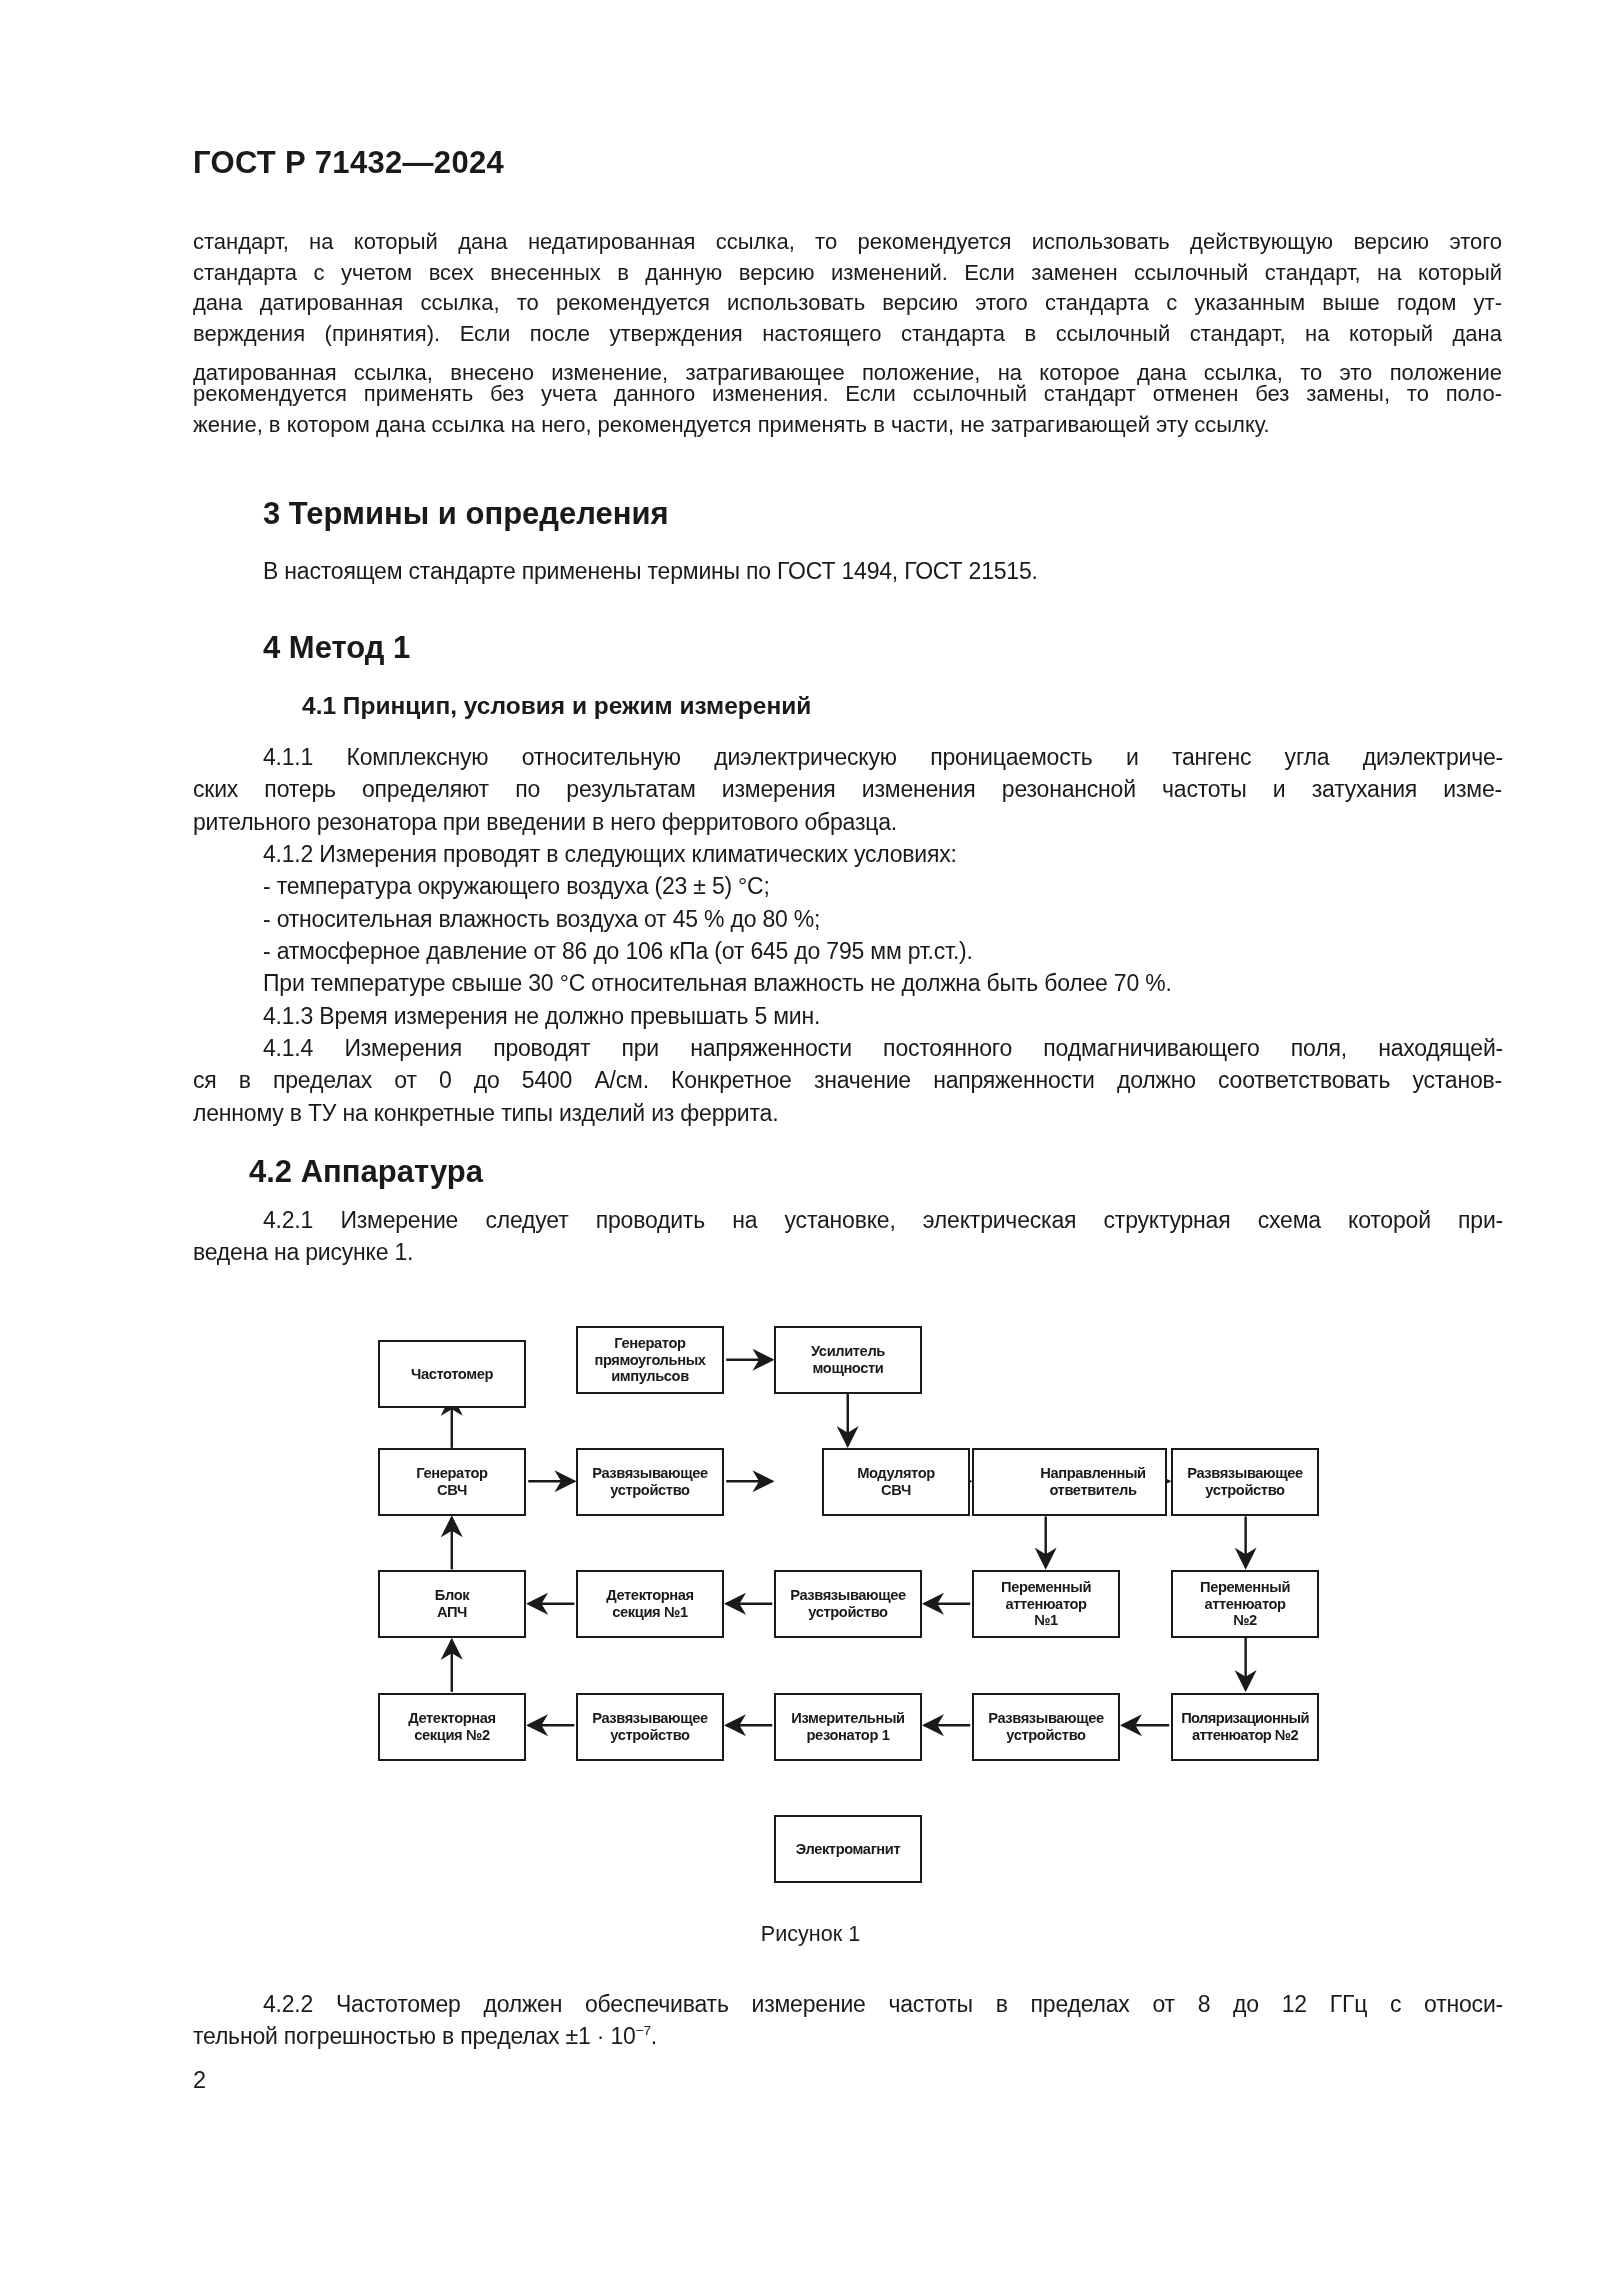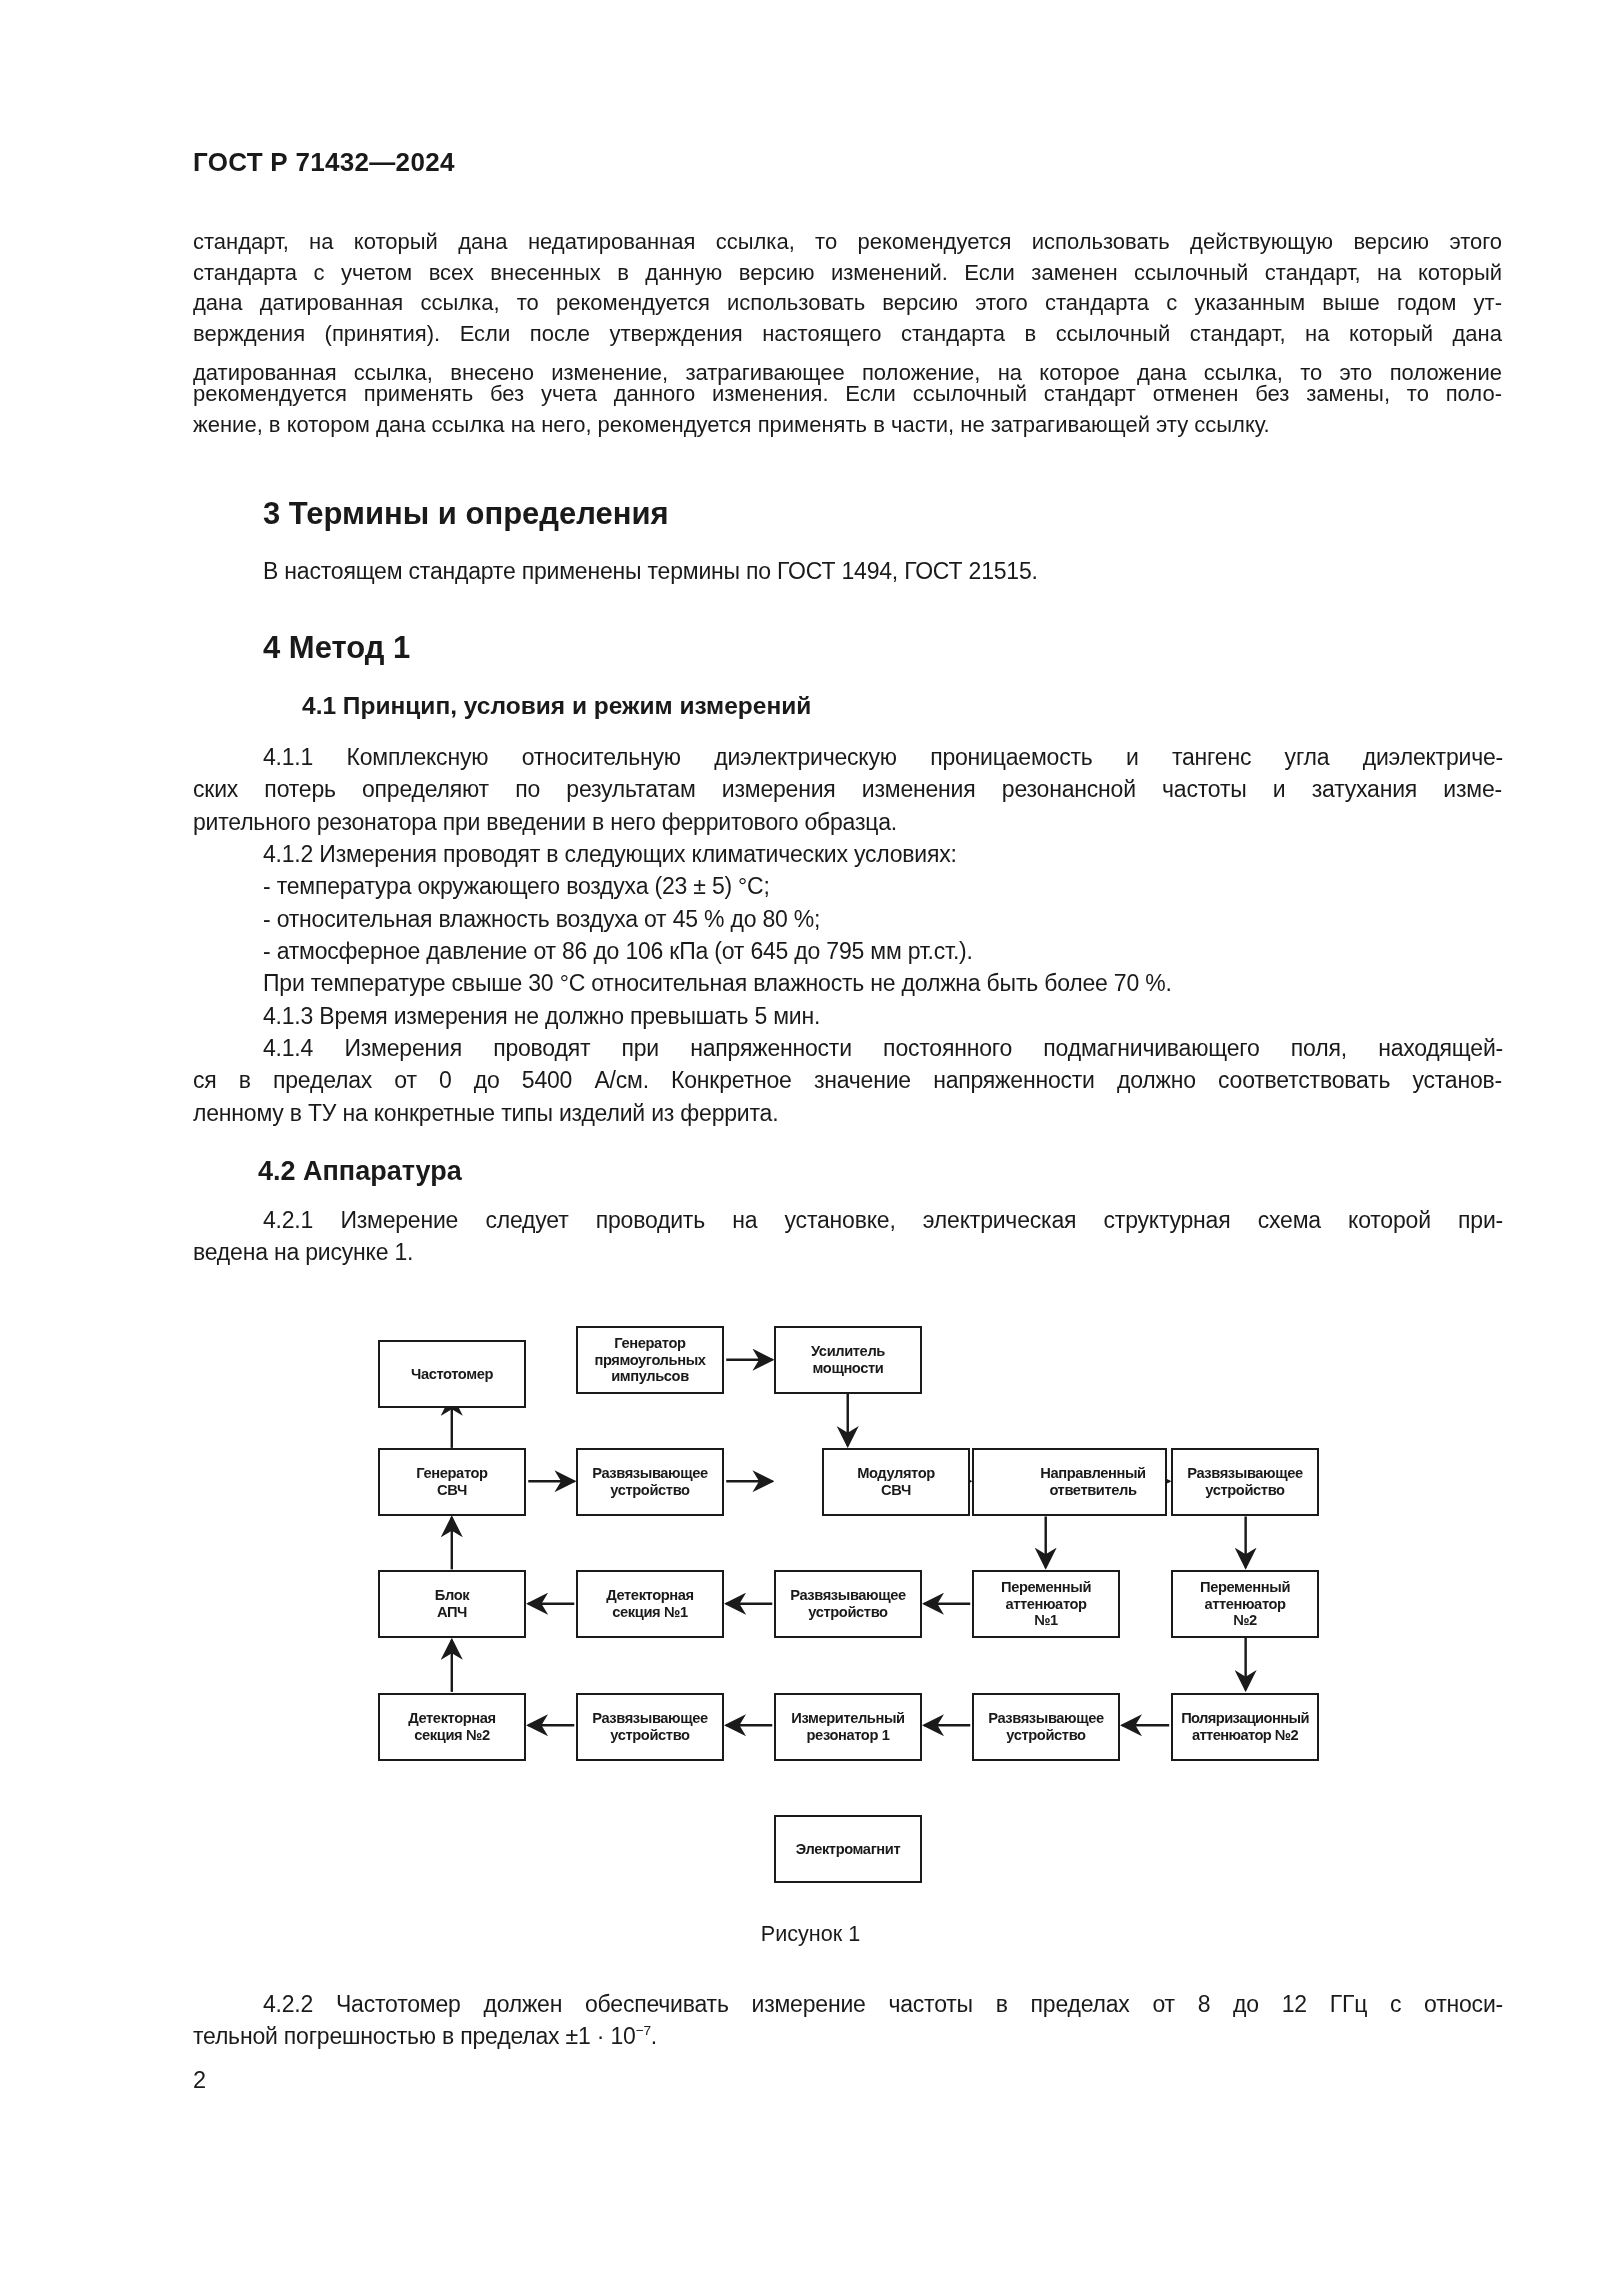--- a/index.html
+++ b/index.html
@@ -1,26 +1,26 @@
 <!DOCTYPE html>
 <html><head>
 <meta charset="utf-8">
 <style>
   html, body { margin:0; padding:0; background:#ffffff; }
   body { width:1621px; height:2293px; position:relative; overflow:hidden;
          font-family:"Liberation Sans", sans-serif; color:#1a1a1a; }
   .abs { position:absolute; }
-  .doc-code { left:193px; top:147px; font-size:26px; font-weight:bold; line-height:31px; letter-spacing:0.3px; }
+  .doc-code { left:193px; top:147px; font-size:31px; font-weight:bold; line-height:31px; letter-spacing:0.3px; }
   .line { position:absolute; left:193px; width:1309px; font-size:22px; line-height:30px; white-space:nowrap; }
   .just { text-align:justify; text-align-last:justify; }
   .ind { left:263px; width:1240px; }
   .tight { font-size:23px; line-height:32px; letter-spacing:-0.2px; }
   .h1 { position:absolute; left:263px; font-size:31px; font-weight:bold; line-height:39px; }
   .h2 { position:absolute; left:263px; font-size:24.5px; font-weight:bold; line-height:31px;margin-left:39px; }
-  .h2s { position:absolute; left:258px; font-size:27px; font-weight:bold; line-height:29px; }
+  .h2s { position:absolute; left:249px; font-size:31px; font-weight:bold; line-height:29px; }
   .box { position:absolute; width:144px; height:64px; border:2.5px solid #1a1a1a; background:#fff;
          display:flex; align-items:center; justify-content:center; text-align:center;
          font-size:14.7px; font-weight:bold; line-height:16.7px; letter-spacing:-0.4px; white-space:pre-line; }
   .caption { position:absolute; left:0; width:1621px; top:1919px; text-align:center; font-size:21.6px; line-height:29px; }
   .pageno { position:absolute; left:193px; top:2066px; font-size:23.5px; line-height:29px; }
   svg.arrows { position:absolute; left:0; top:0; }
   sup { font-size:13.7px; line-height:0; vertical-align:8.8px; }
 </style>
 </head>
 <body>

